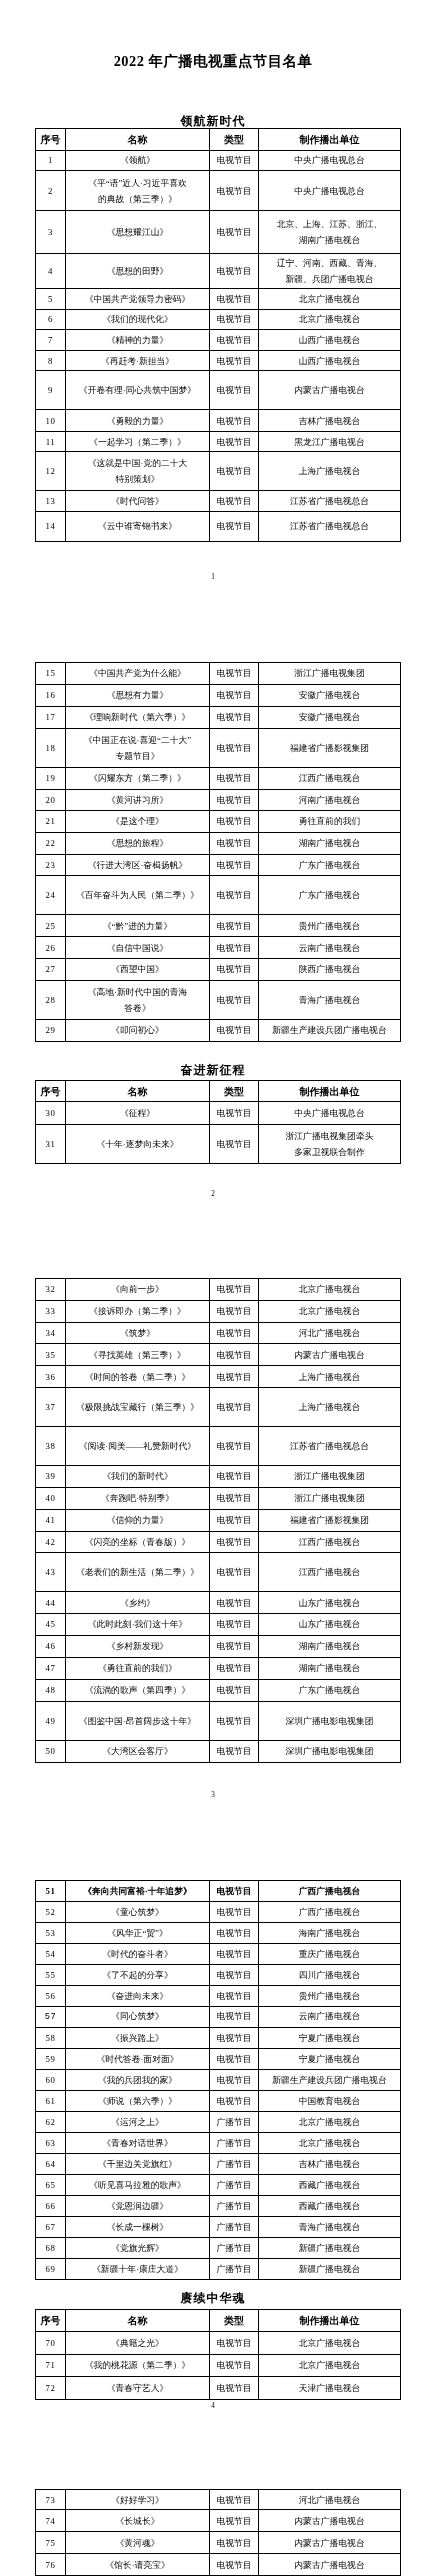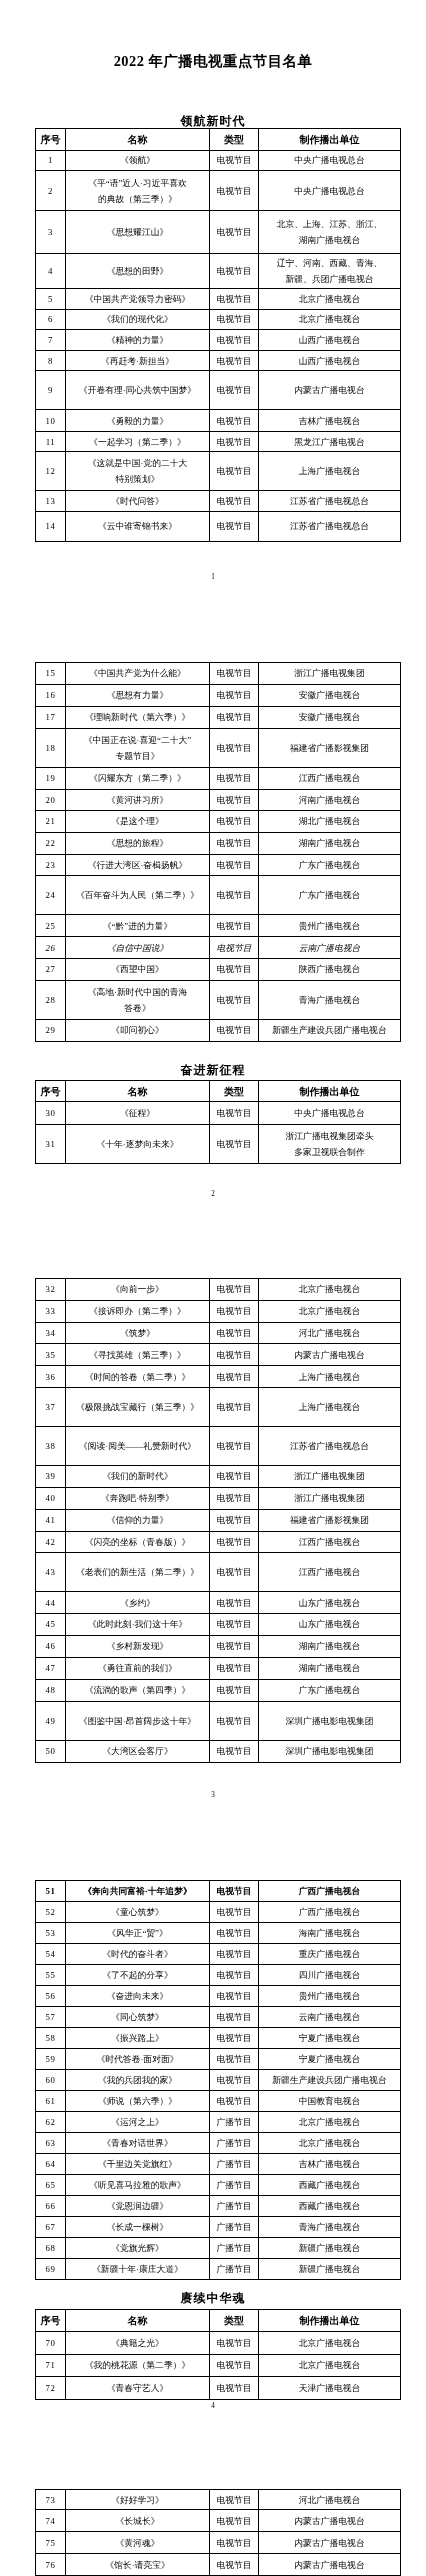--- a/index.html
+++ b/index.html
@@ -226,21 +226,21 @@
           <tr style="height: 21.6px;">
             <td class="cell-serial">20</td>
             <td class="cell-name">《黄河讲习所》</td>
             <td class="cell-type">电视节目</td>
             <td class="cell-unit">河南广播电视台</td>
           </tr>
           <tr style="height: 21.6px;">
             <td class="cell-serial">21</td>
             <td class="cell-name">《是这个理》</td>
             <td class="cell-type">电视节目</td>
-            <td class="cell-unit">湖北广播电视台</td>
+            <td class="cell-unit">勇往直前的我们</td>
           </tr>
           <tr style="height: 22px;">
             <td class="cell-serial">22</td>
             <td class="cell-name">《思想的旅程》</td>
             <td class="cell-type">电视节目</td>
             <td class="cell-unit">湖南广播电视台</td>
           </tr>
           <tr style="height: 21.6px;">
             <td class="cell-serial">23</td>
             <td class="cell-name">《行进大湾区·奋楫扬帆》</td>
@@ -252,21 +252,21 @@
             <td class="cell-name">《百年奋斗为人民（第二季）》</td>
             <td class="cell-type">电视节目</td>
             <td class="cell-unit">广东广播电视台</td>
           </tr>
           <tr style="height: 22px;">
             <td class="cell-serial">25</td>
             <td class="cell-name">《“黔”进的力量》</td>
             <td class="cell-type">电视节目</td>
             <td class="cell-unit">贵州广播电视台</td>
           </tr>
-          <tr style="height: 21.6px; font-style: italic;">
+          <tr style="height: 21.6px;">
             <td class="cell-serial">26</td>
             <td class="cell-name">《自信中国说》</td>
             <td class="cell-type">电视节目</td>
             <td class="cell-unit">云南广播电视台</td>
           </tr>
           <tr style="height: 22px;">
             <td class="cell-serial">27</td>
             <td class="cell-name">《西望中国》</td>
             <td class="cell-type">电视节目</td>
             <td class="cell-unit">陕西广播电视台</td>
@@ -481,21 +481,21 @@
             <td class="cell-name">《了不起的分享》</td>
             <td class="cell-type">电视节目</td>
             <td class="cell-unit">四川广播电视台</td>
           </tr>
           <tr style="height: 21px;">
             <td class="cell-serial">56</td>
             <td class="cell-name">《奋进向未来》</td>
             <td class="cell-type">电视节目</td>
             <td class="cell-unit">贵州广播电视台</td>
           </tr>
-          <tr style="height: 21px;">
+          <tr style="height: 21px; font-family: Liberation Mono, monospace;">
             <td class="cell-serial">57</td>
             <td class="cell-name">《同心筑梦》</td>
             <td class="cell-type">电视节目</td>
             <td class="cell-unit">云南广播电视台</td>
           </tr>
           <tr style="height: 21px;">
             <td class="cell-serial">58</td>
             <td class="cell-name">《振兴路上》</td>
             <td class="cell-type">电视节目</td>
             <td class="cell-unit">宁夏广播电视台</td>

